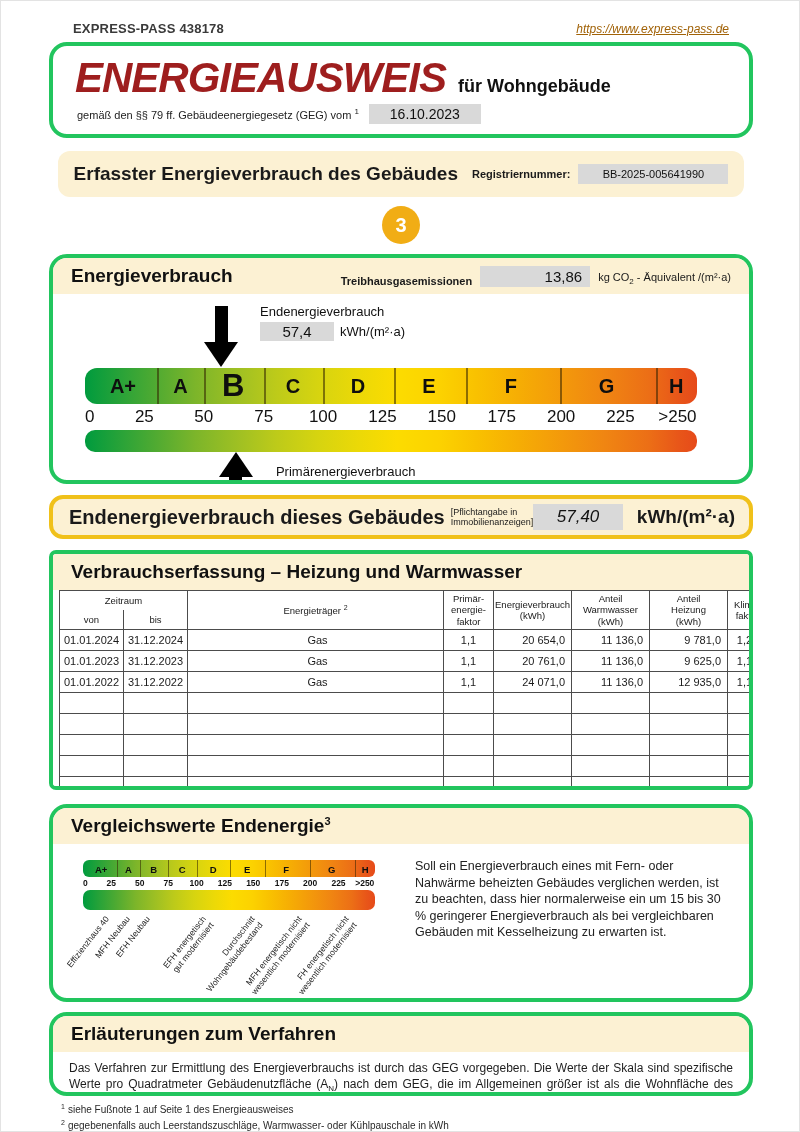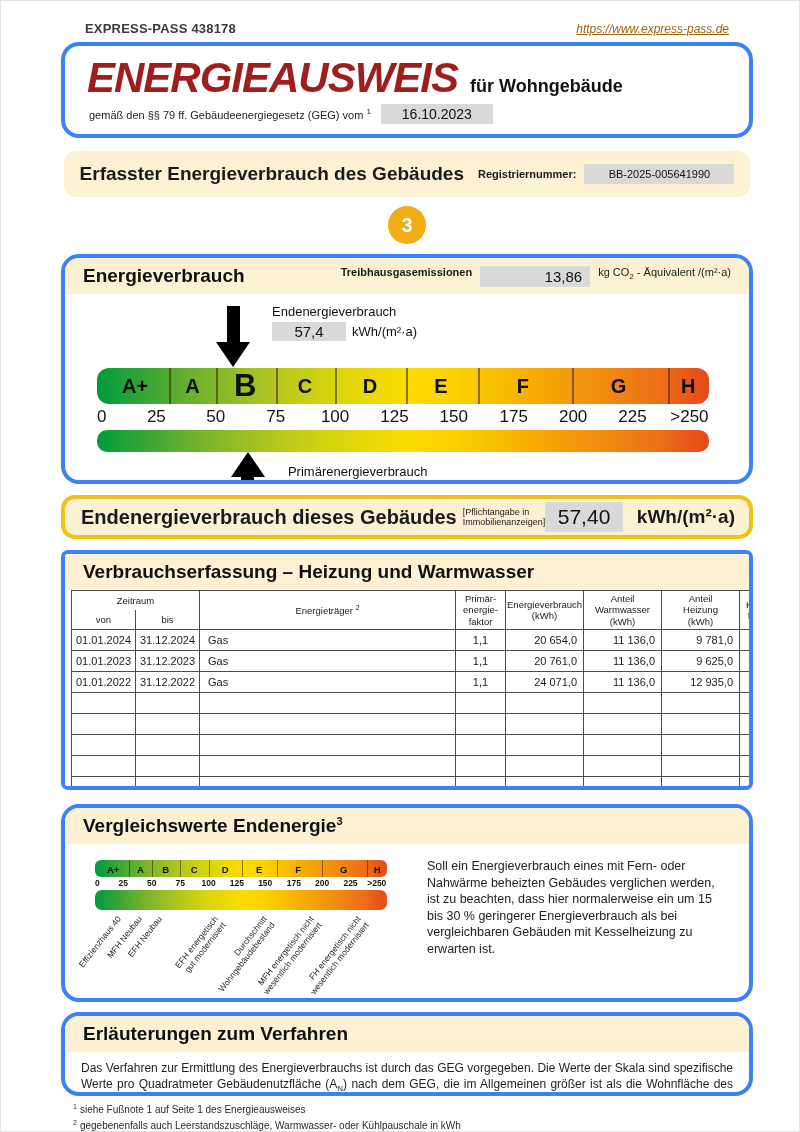--- a/index.html
+++ b/index.html
@@ -2,29 +2,29 @@
 <html><head>
 <meta charset="utf-8">
 <style>
   * { box-sizing: border-box; margin: 0; padding: 0; }
   html,body { width:800px; height:1132px; }
   body {
     font-family: "Liberation Sans", sans-serif;
     background:#ffffff; color:#1a1a1a; position:relative;
     border:1px solid #e3e3e3;
   }
-  .page { position:absolute; inset:0; padding:16px 46px 0 48px;margin-left:12px; }
+  .page { position:absolute; inset:0; padding:16px 46px 0 48px; }
 
   
   .hdr { display:flex; justify-content:space-between; align-items:flex-end; padding:4px 24px 6px 24px; }
   .hdr-left { font-size:13px; font-weight:bold; color:#3a3a3a; letter-spacing:.2px; }
   .hdr-link { font-size:12px; font-style:italic; color:#a16207; text-decoration:underline; }
 
   
-  .gbox { border:4px solid #3b82f6; border-radius:18px; overflow:hidden; background:#fff; }
+  .gbox { border:4px solid #22c55e; border-radius:18px; overflow:hidden; background:#fff; }
   .strip { background:#fcf1d3; padding:7px 18px; }
   .strip h2 { font-size:19px; font-weight:bold; color:#111; }
 
   
   .title-box { padding:10px 22px 12px 22px; margin-bottom:13px; height:96px; }
   .title-line { display:flex; align-items:baseline; gap:12px; }
   .big-title { font-size:42px; font-weight:bold; font-style:italic; color:#9e1e1e; letter-spacing:-1px; line-height:1.05; }
   .sub-title { font-size:18px; font-weight:bold; color:#111; }
   .law-line { display:flex; align-items:center; gap:10px; margin-top:4px; margin-left:2px; font-size:11px; color:#222; }
   .law-line sup { font-size:8px; }
@@ -37,21 +37,21 @@
   .band h2 { font-size:19px; font-weight:bold; }
   .band .reg-label { font-size:11px; font-weight:bold; margin-left:14px; white-space:nowrap; }
   .reg-box { width:150px; font-size:11px; padding:4px 2px; margin-left:8px; }
   .page-circle { width:38px; height:38px; border-radius:50%; background:#f1ad15; color:#fff;
     font-size:20px; font-weight:bold; display:flex; align-items:center; justify-content:center; flex:0 0 auto; }
 
   
   .energy-box { margin-bottom:11px; height:230px; }
   .energy-strip { display:flex; align-items:center; }
   .energy-strip h2 { flex:0 0 auto; }
-  .ghg { margin-left:auto; display:flex; align-items:flex-start; gap:8px; }
+  .ghg { margin-left:auto; display:flex; align-items:flex-end; gap:8px; }
   .ghg-label { font-size:11px; font-weight:bold; }
   .ghg-box { width:110px; font-size:15px; padding:2px 8px 2px 2px; text-align:right; }
   .ghg-unit { font-size:11px; font-weight:normal; white-space:nowrap; }
   .ghg-unit sub { font-size:8px; }
 
   .scale-area { position:relative; width:612px; margin-left:32px; margin-top:2px; }
   .annot { position:relative; height:72px; }
   .arrow { position:absolute; display:flex; flex-direction:column; align-items:center; transform:translateX(-50%); }
   .arrow .stem { width:13px; height:36px; background:#000; }
   .tri-down { width:0; height:0; border-left:17px solid transparent; border-right:17px solid transparent; border-top:25px solid #000; }
@@ -76,33 +76,33 @@
   .tickrow { position:relative; height:26px; }
   .tick { position:absolute; top:3px; transform:translateX(-50%); font-size:17px; color:#111; }
   .tick.first { transform:none; left:0; }
   .bar2 { height:22px; border-radius:10px; }
 
   
   .end-band { border:4px solid #f0c11a; border-radius:14px; background:#fcf1d3;
     display:flex; align-items:center; padding:6px 14px 6px 16px; height:44px; margin-bottom:11px; }
   .end-band h2 { font-size:20px; font-weight:bold; white-space:nowrap; }
   .end-note { font-size:9px; line-height:1.15; margin-left:6px; white-space:pre-line; }
-  .end-box { width:104px; font-size:21px; padding:3px 7px; margin-left:auto; }
+  .end-box { width:104px; font-size:17px; padding:3px 7px; margin-left:auto;font-style:italic; }
   .end-unit { font-size:19px; font-weight:bold; margin-left:14px; white-space:nowrap; }
 
   
   .table-box { margin-bottom:14px; height:240px;border-radius:7px; }
   .table-wrap { padding:0 6px 6px 6px; background:#fff; }
   table { width:100%; border-collapse:collapse; table-layout:fixed; }
   th, td { border:1px solid #4c4c4c; font-weight:normal; }
   thead th { font-size:9.5px; line-height:1.2; text-align:center; vertical-align:middle; padding:2px 1px; white-space:pre-line; }
   th.no-b { border-bottom:none; }
   th.no-t { border-top:none; }
   tbody td { height:21px; font-size:11px; padding:1px 4px; }
-  td.c { text-align:center; } td.l { text-align:left; padding-left:8px; } td.r { text-align:right; padding-right:6px; }
+  td.c { text-align:center; } td.l { text-align:center; padding-left:8px; } td.r { text-align:right; padding-right:6px; }
   col.c-date { width:64px; } col.c-carrier { width:256px; } col.c-pef { width:50px; }
   col.c-kwh { width:78px; } col.c-ww { width:78px; } col.c-hz { width:78px; } col.c-kf { width:40px; }
   .sup-s { font-size:7px; vertical-align:super; }
 
   
   .comp-box { margin-bottom:10px; height:198px; }
   .comp-body { display:flex; padding:10px 16px 4px 14px; }
   .comp-left { width:334px; flex:0 0 auto; }
   .sscale { width:292px; margin-left:16px; margin-top:6px; position:relative; }
   .letterbar-s { position:relative; height:17px; border-radius:6px; }

